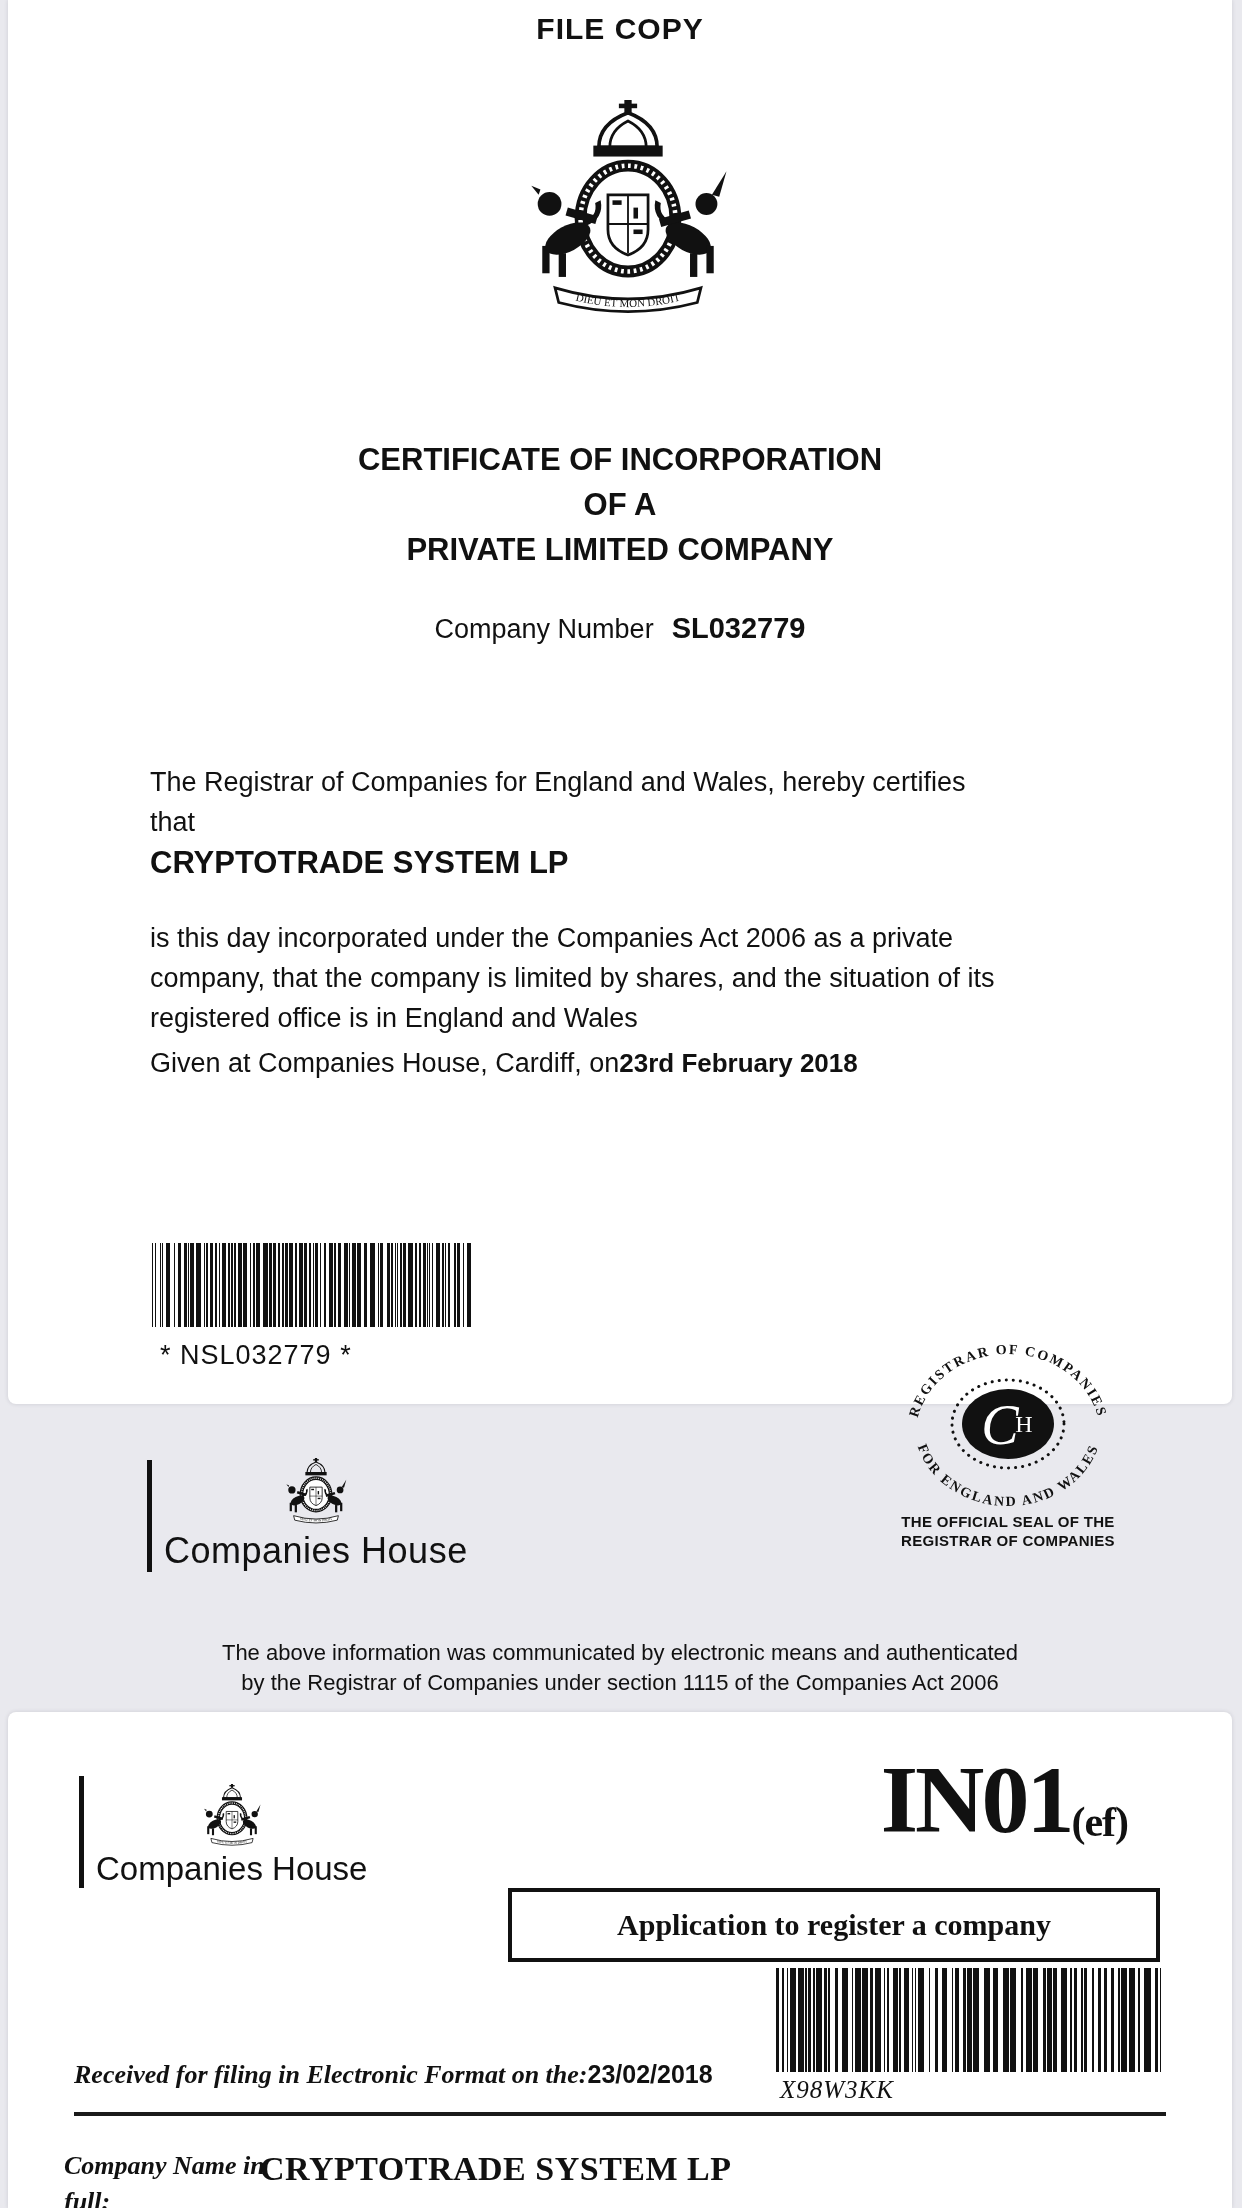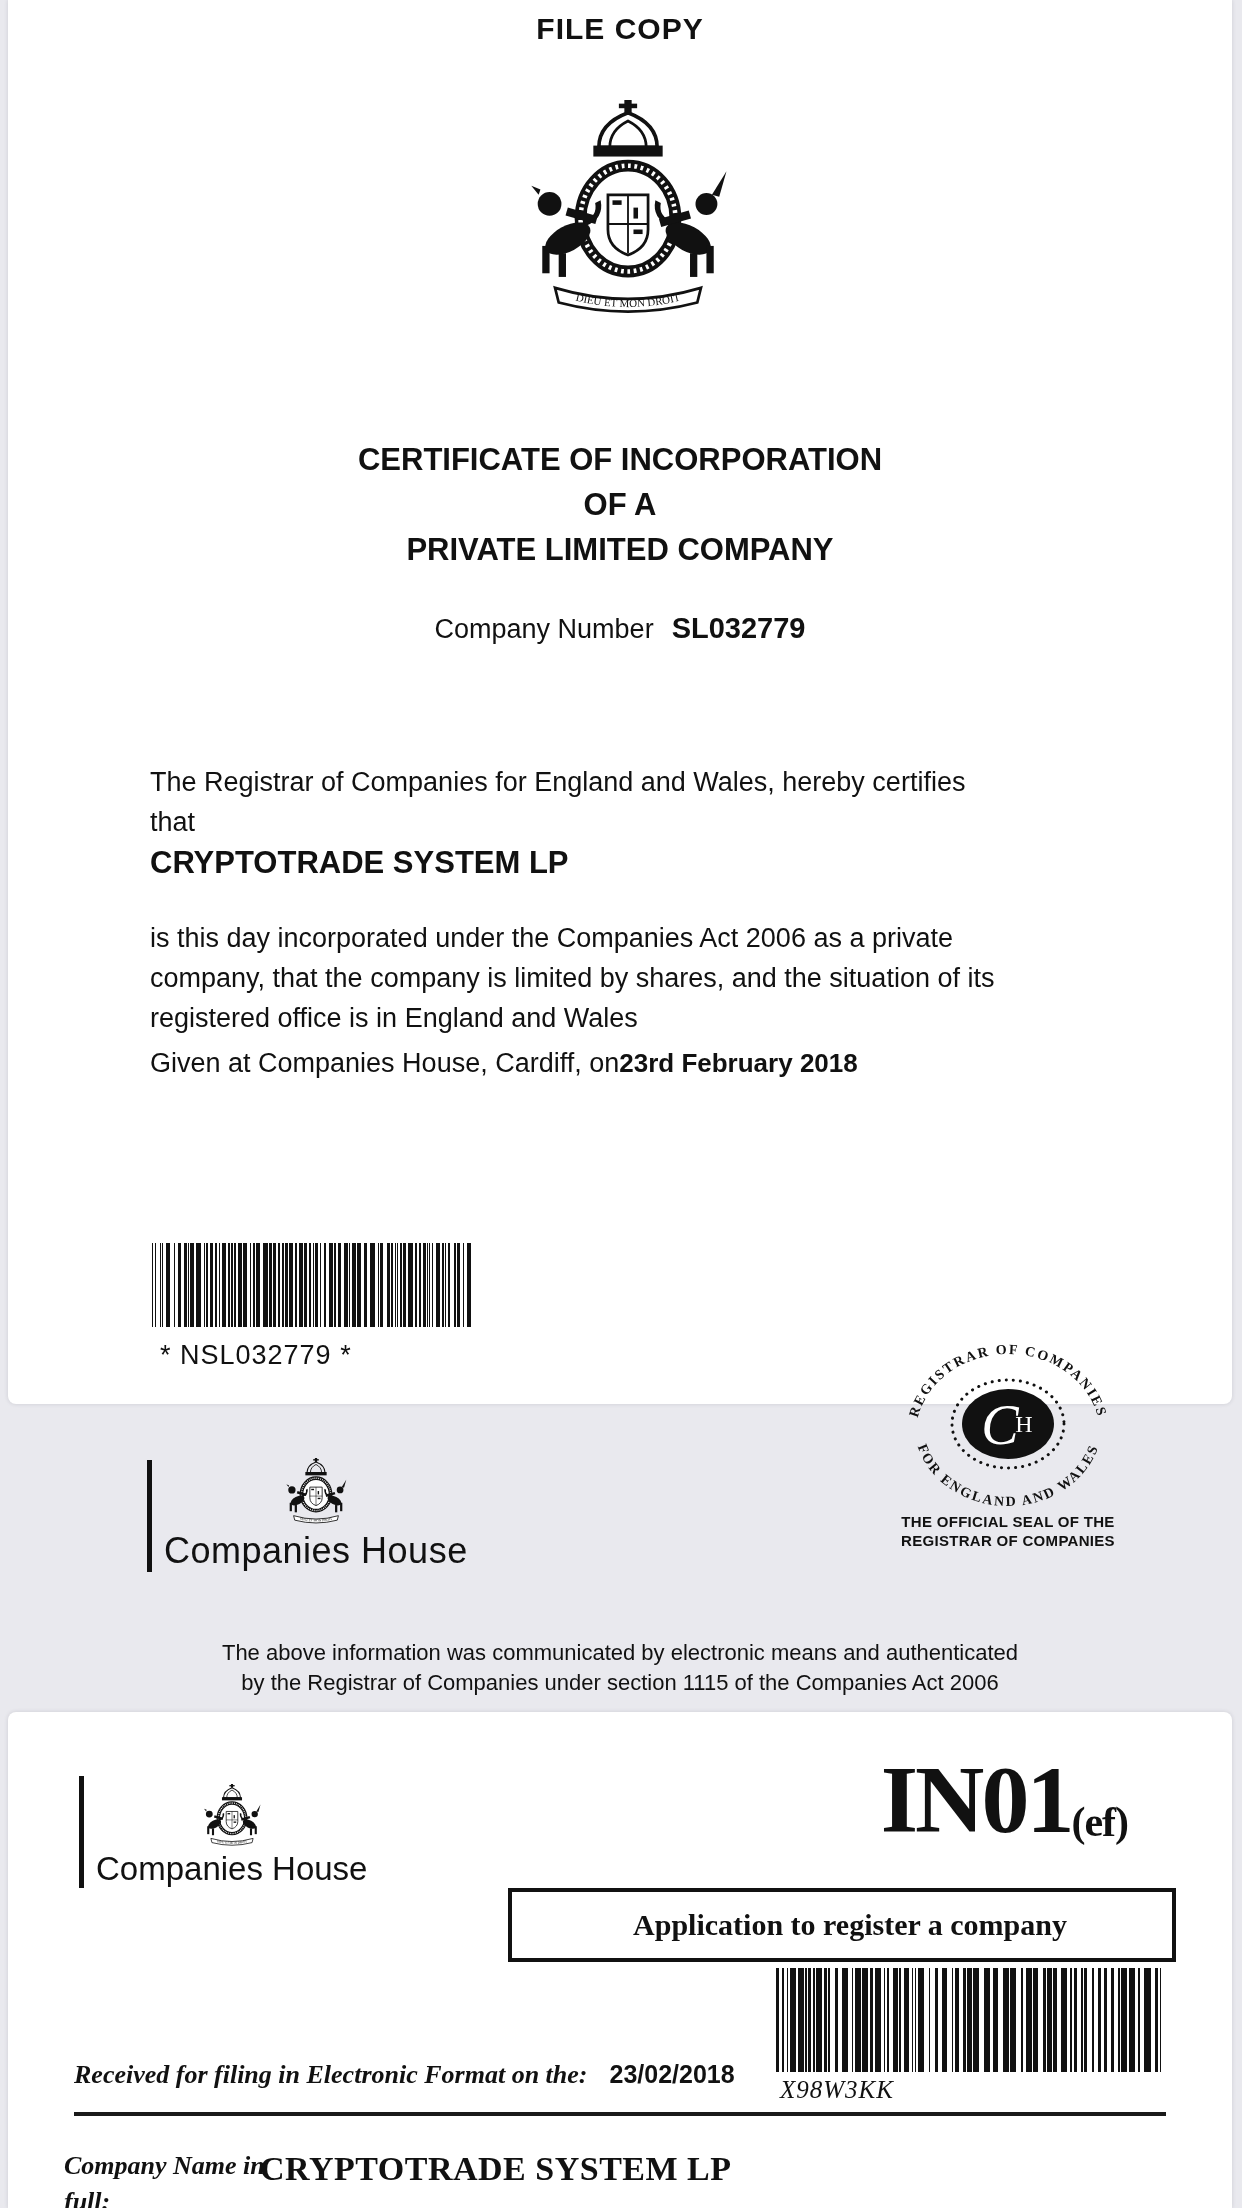--- a/index.html
+++ b/index.html
@@ -41,25 +41,25 @@
   .seal{top:1332px;left:880px;width:240px;height:180px;}
   .seal-caption{top:1512px;left:860px;width:280px;text-align:center;font-size:15px;font-weight:bold;line-height:19px;letter-spacing:.3px;}
   .p1-footer{top:1638px;left:0;width:100%;text-align:center;font-size:22px;line-height:30px;}
   .p2-logo{top:60px;left:71px;width:420px;height:116px;}
   .p2-logo .logo-bar{height:112px;}
   .p2-logo .logo-text{font-size:33px;}
   .form-code{top:40px;right:104px;font-family:"Liberation Serif",serif;font-weight:bold;font-size:96px;letter-spacing:-3px;line-height:96px;white-space:nowrap;}
   .form-code .suffix{font-size:42px;letter-spacing:-1px;position:relative;top:4px;}
   .form-title-box{top:176px;left:500px;width:644px;height:66px;border:4px solid #111;
     display:flex;align-items:center;justify-content:center;
-    font-family:"Liberation Serif",serif;font-weight:bold;font-size:30px;padding-left:16px;}
+    font-family:"Liberation Serif",serif;font-weight:bold;font-size:30px;}
   .barcode2{top:256px;left:768px;width:390px;height:104px;}
   .barcode2-text{top:364px;left:772px;font-family:"Liberation Serif",serif;font-style:italic;font-size:25px;letter-spacing:1px;}
   .received-row{top:348px;left:66px;font-family:"Liberation Serif",serif;font-style:italic;font-weight:bold;font-size:26px;white-space:nowrap;}
-  .received-row .date{font-family:"Liberation Sans",sans-serif;font-style:normal;font-weight:bold;font-size:25px;margin-left:22px;}
+  .received-row .date{font-family:"Liberation Sans",sans-serif;font-style:normal;font-weight:bold;font-size:25px;margin-left:0;}
   .p2-rule{top:400px;left:66px;width:1092px;height:4px;background:#1a1a1a;}
   .company-label{top:436px;left:56px;width:220px;font-family:"Liberation Serif",serif;font-style:italic;font-weight:bold;font-size:26px;line-height:36px;}
   .p2-company-name{top:438px;left:252px;font-family:"Liberation Serif",serif;font-weight:bold;font-size:34px;letter-spacing:.5px;}
 </style>
 </head>
 <body>
 
 <svg width="0" height="0" style="position:absolute" aria-hidden="true">
   <defs>
     <symbol id="royal-arms" viewBox="0 0 300 250">

